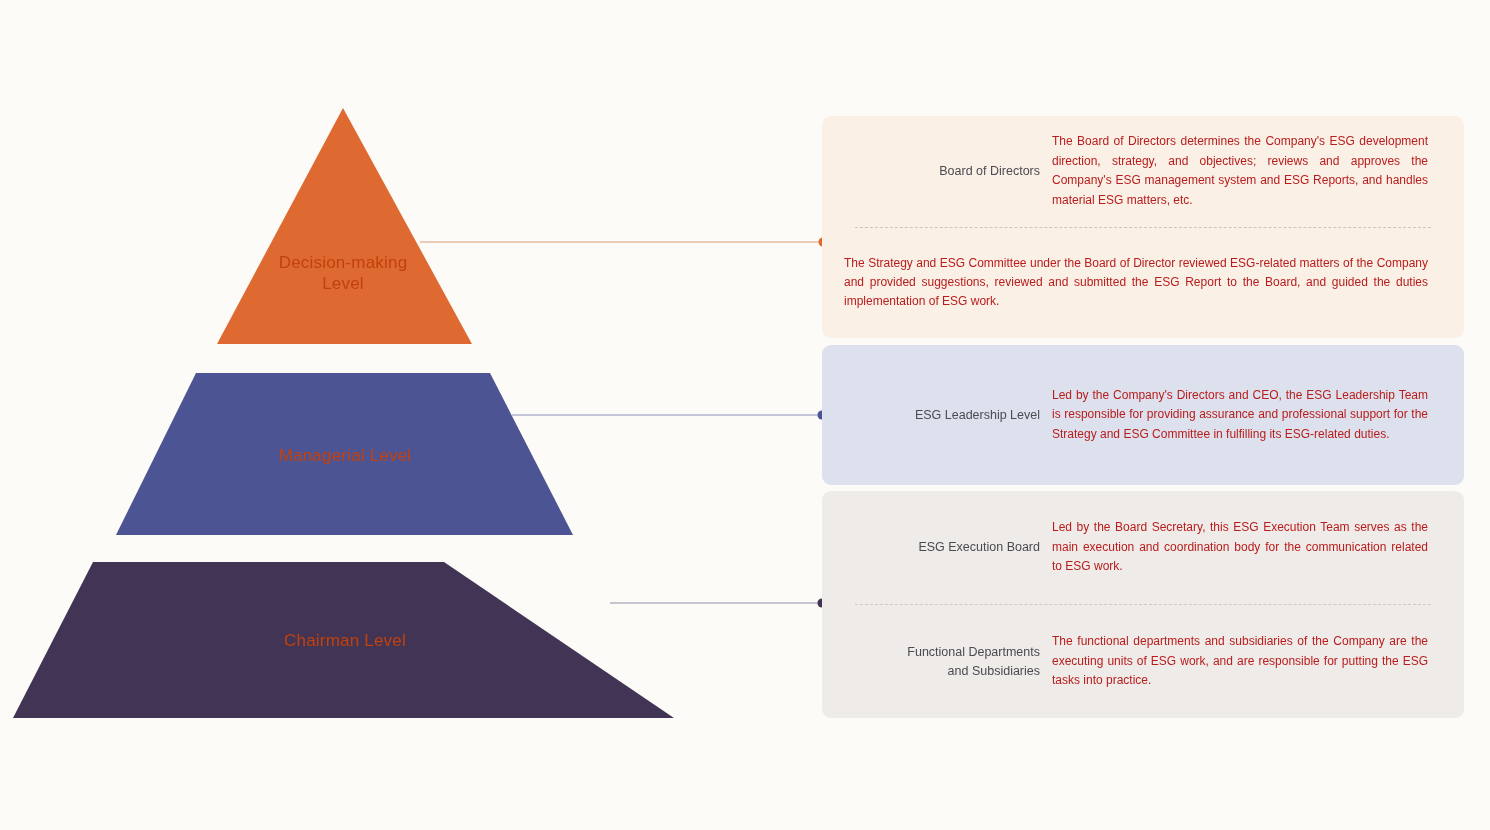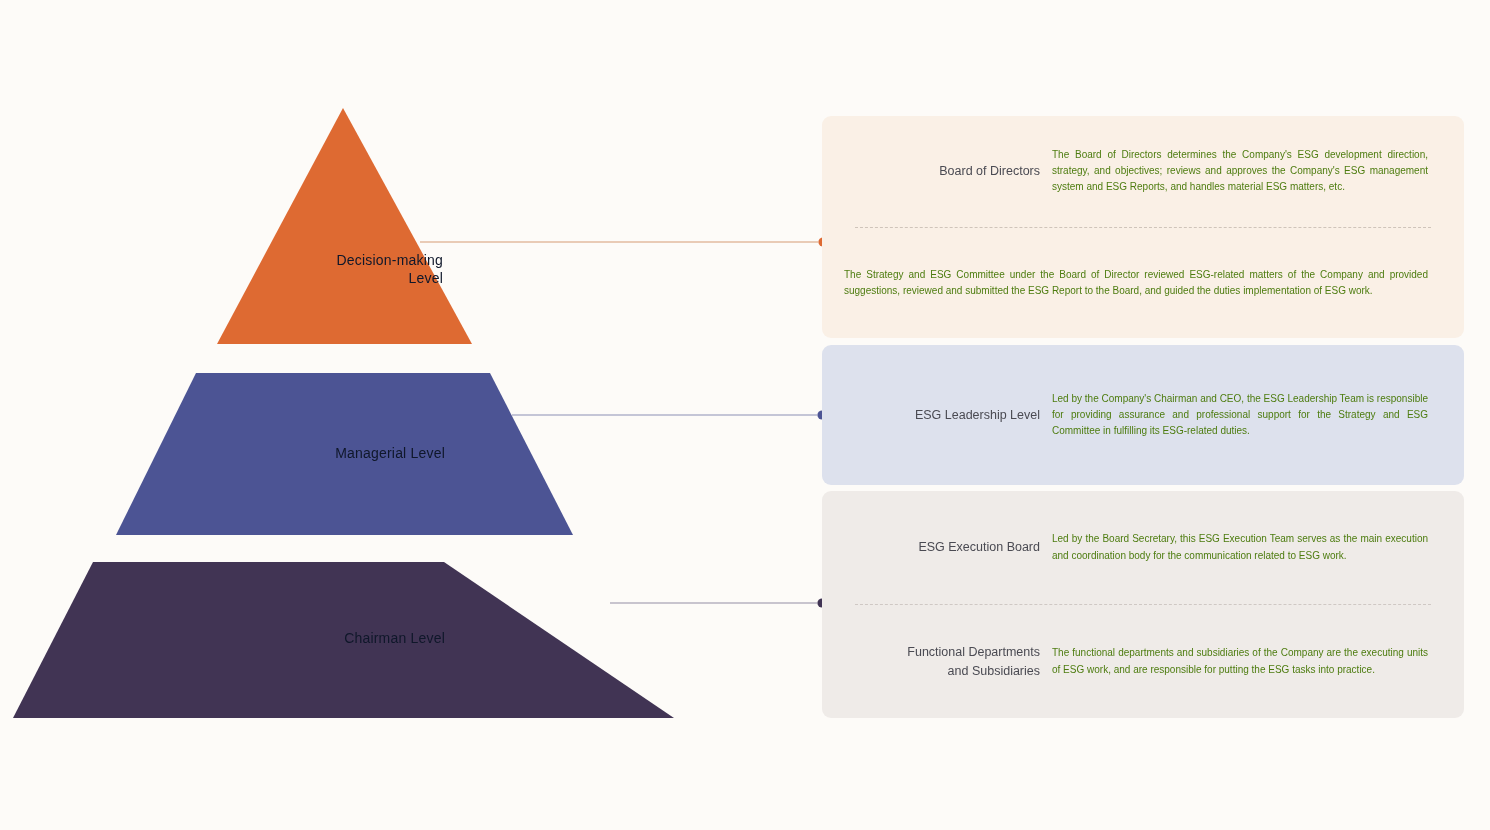--- a/index.html
+++ b/index.html
@@ -22,23 +22,23 @@
   
   #pyramid-svg {
     position: absolute;
     left: 0;
     top: 0;
     width: 1490px;
     height: 830px;
   }
   .tier-label {
     position: absolute;
-    text-align: right;
-    color: #0f172a;
-    font-size: 14px;
+    text-align: center;
+    color: #c2410c;
+    font-size: 17px;
     line-height: 1.25;
     letter-spacing: 0.2px;
     white-space: pre-line;
     pointer-events: none;
   }
   #tier-label-0 {
     left: 243px;
     top: 252px;
     width: 200px;
   }
@@ -81,22 +81,22 @@
     text-align: right;
     font-size: 12.5px;
     color: #4A4A52;
     line-height: 1.45;
     white-space: pre-line;
     padding-right: 12px;
     box-sizing: border-box;
   }
   .row-body {
     flex: 1 1 auto;
-    font-size: 10px;
-    color: #4d7c0f;
+    font-size: 12px;
+    color: #b91c1c;
     line-height: 1.62;
     text-align: justify;
     text-justify: inter-word;
   }
 
   .divider {
     height: 0;
     margin: 0 33px;
     border-top: 1px dashed #CFC4BA;
   }
@@ -136,21 +136,21 @@
     </div>
     <div class="divider"></div>
     <div class="row">
       <div class="row-body">The Strategy and ESG Committee under the Board of Director reviewed ESG-related matters of the Company and provided suggestions, reviewed and submitted the ESG Report to the Board, and guided the duties implementation of ESG work.</div>
     </div>
   </div>
 
   <div class="panel" id="panel-1">
     <div class="row">
       <div class="row-title">ESG Leadership Level</div>
-      <div class="row-body">Led by the Company's Chairman and CEO, the ESG Leadership Team is responsible for providing assurance and professional support for the Strategy and ESG Committee in fulfilling its ESG-related duties.</div>
+      <div class="row-body">Led by the Company's Directors and CEO, the ESG Leadership Team is responsible for providing assurance and professional support for the Strategy and ESG Committee in fulfilling its ESG-related duties.</div>
     </div>
   </div>
 
   <div class="panel" id="panel-2">
     <div class="row">
       <div class="row-title">ESG Execution Board</div>
       <div class="row-body">Led by the Board Secretary, this ESG Execution Team serves as the main execution and coordination body for the communication related to ESG work.</div>
     </div>
     <div class="divider"></div>
     <div class="row">

